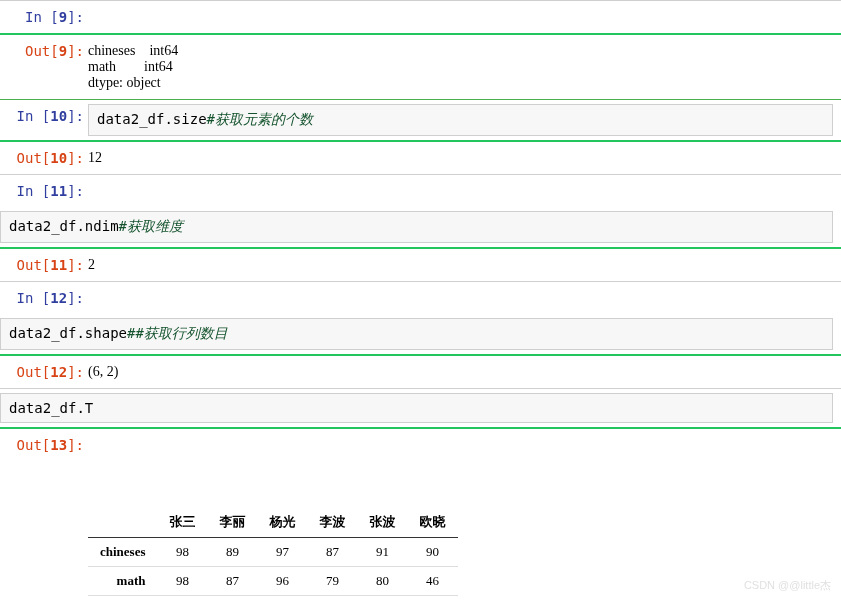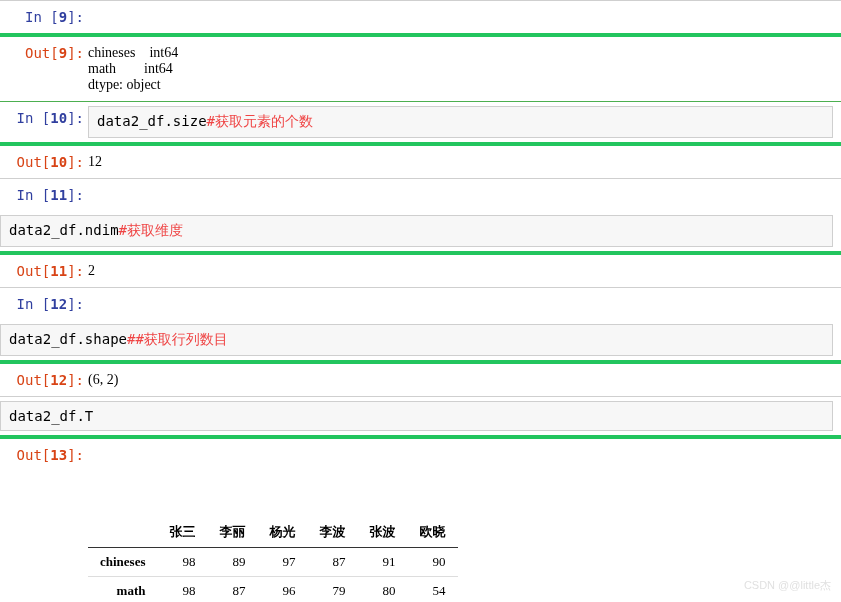--- a/index.html
+++ b/index.html
@@ -1,31 +1,31 @@
 <!DOCTYPE html>
 <html><head>
   <meta charset="utf-8">
   <style>
     * { margin: 0; padding: 0; box-sizing: border-box; }
     body { font-family: Consolas, monospace; font-size: 14px; background: #fff; width: 841px; }
-    .cell { display: flex; border-top: 4px solid #22c55e; }
+    .cell { display: flex; border-top: 2px solid #22c55e; }
     .cell.input-cell .code-area { background: #f7f7f7; border: 1px solid #cfcfcf; margin: 4px 8px 4px 0; padding: 6px 8px; flex: 1; }
     .prompt-area { width: 88px; min-width: 88px; padding: 8px 4px; text-align: right; font-family: Consolas, monospace; }
     .in-prompt { color: #303F9F; }
     .in-prompt .num { color: #303F9F; font-weight: bold; }
     .out-prompt { color: #D84315; }
     .out-prompt .num { color: #D84315; font-weight: bold; }
     .output-area { padding: 8px 0; font-family: Liberation Serif, serif; white-space: pre; flex: 1; }
     .sep { border-top: 1px solid #cfcfcf; flex-direction: column; }
     .sep-green { border-top: 1px solid #4CAF50; }
     .code-text { font-family: Consolas, monospace; white-space: pre; }
-    .comment { color: #ef4444; }
+    .comment { color: #14532d; font-style: italic; }
     .table-wrap { padding: 6px 0 10px 0; }
     table.df { border-collapse: collapse; font-size: 13px; }
-    table.df th, table.df td { padding: 6px 12px; text-align: right; }
+    table.df th, table.df td { padding: 6px 12px; text-align: center; }
     table.df thead th { border-bottom: 1px solid #333; font-weight: bold; }
     table.df tbody th { font-weight: bold; }
     table.df tbody tr { border-bottom: 1px solid #ddd; }
     table.df thead th:first-child, table.df tbody th:first-child { text-align: right; }
     .watermark { position: absolute; right: 10px; top: 578px; color: #ccc; font-size: 11px; font-family: sans-serif; opacity: 0.6; }
   </style>
 </head>
 <body>
 
 <div class="cell input-cell sep">
@@ -94,21 +94,21 @@
             <td>91</td>
             <td>90</td>
           </tr>
           <tr>
             <th>math</th>
             <td>98</td>
             <td>87</td>
             <td>96</td>
             <td>79</td>
             <td>80</td>
-            <td>54</td>
+            <td>46</td>
           </tr>
         </tbody>
       </table>
     </div>
   </div>
 </div>
 
 <div class="watermark">CSDN @@little杰</div>
 
 </body></html>

